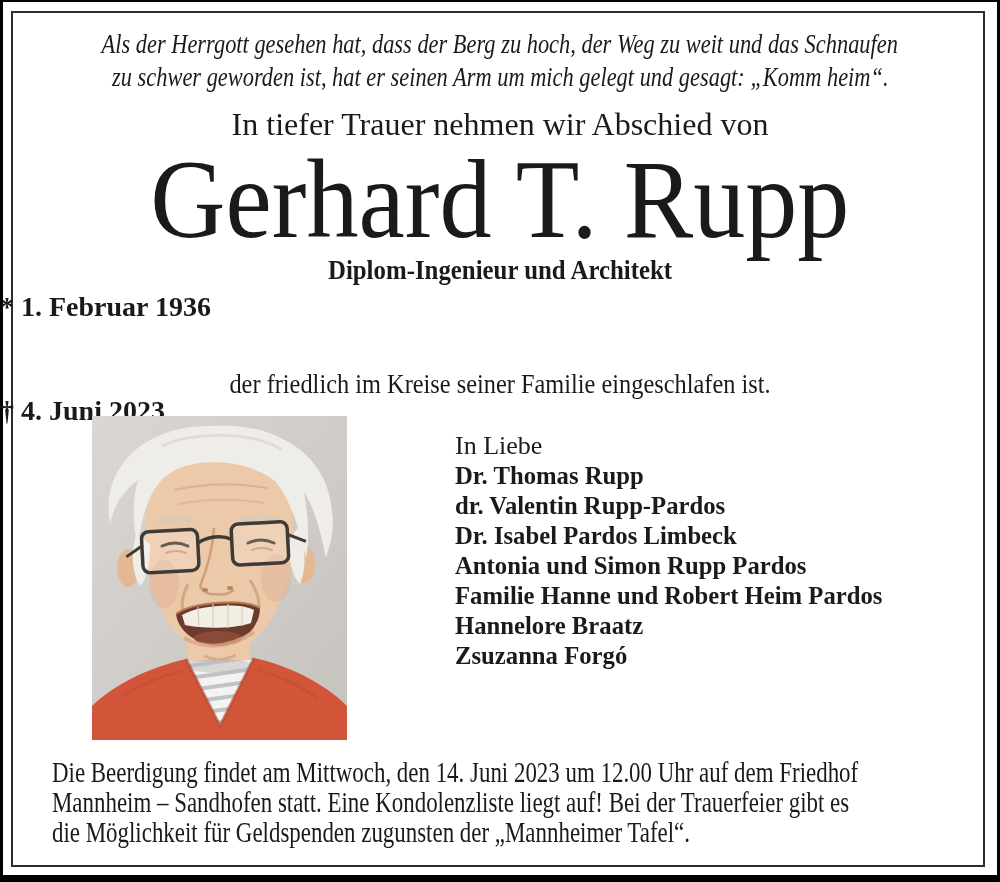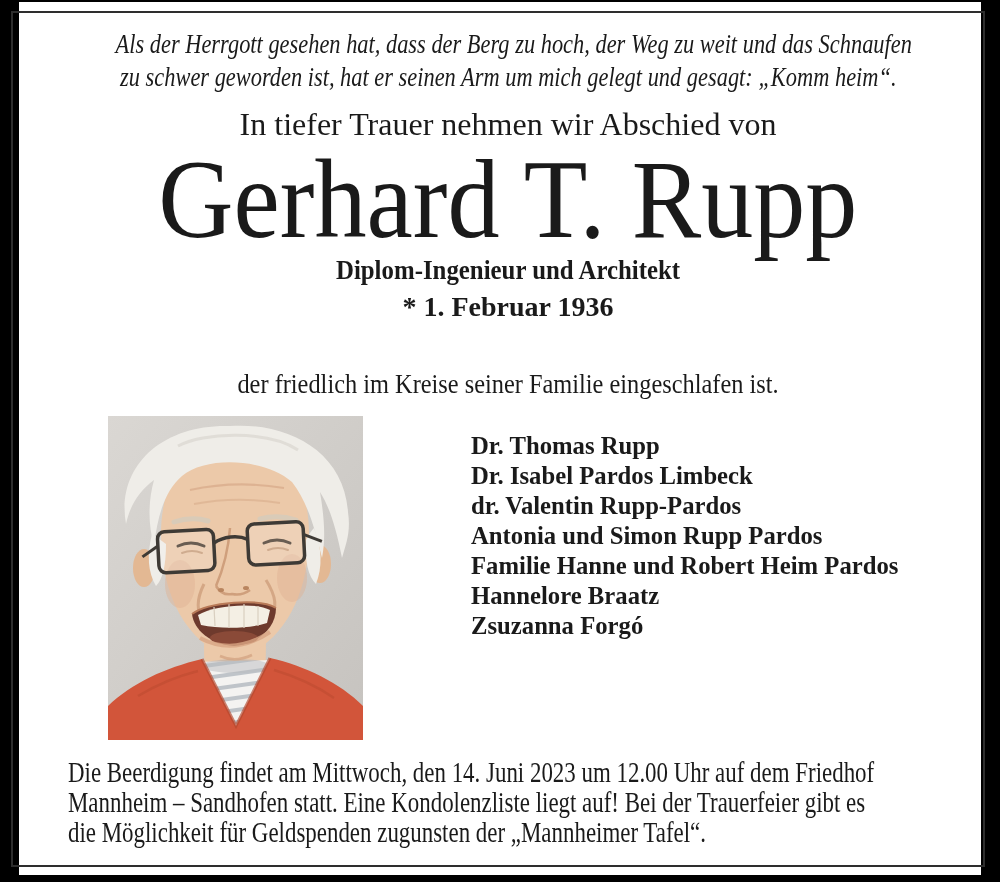--- a/index.html
+++ b/index.html
@@ -10,41 +10,41 @@
     --hair:#efede8; --glasses:#3e3a35;
     --shirt:#f4f3f1; --shirt-stripe:#bfc4c9;
     --mouth:#6e3a2d; --teeth:#f4efe4;
   }
   html,body{margin:0;padding:0;}
   body{
     width:1000px;height:882px;position:relative;overflow:hidden;
     background:#ffffff;color:var(--text);
     font-family:"Liberation Serif","DejaVu Serif",serif;
   }
-  .abs{position:absolute;padding-left:16px;}
+  .abs{position:absolute;}
   
   .edge-top{left:0;top:0;width:1000px;height:2px;background:var(--edge);}
   .edge-left{left:0;top:0;width:3px;height:882px;background:var(--edge);}
   .edge-right{right:0;top:0;width:3px;height:882px;background:var(--edge);}
   .edge-bottom{left:0;bottom:0;width:1000px;height:7px;background:var(--edge);}
   
   .frame{left:11px;top:11px;width:974px;height:856px;border:2px solid var(--frame);box-sizing:border-box;}
   .center-line{left:0;right:0;text-align:center;white-space:nowrap;}
   .cond{display:inline-block;transform-origin:center center;}
   .cond-left{display:inline-block;transform-origin:left center;}
 
   .quote{font-style:italic;font-size:28px;line-height:32px;}
   .quote .cond{transform:scaleX(0.80);}
   .intro{font-size:32px;}
   .deceased{font-size:112px;line-height:112px;font-weight:normal;}
   .deceased .cond{transform:scaleX(0.93);}
   .profession{font-size:27px;font-weight:bold;}
   .profession .cond{transform:scaleX(0.92);}
   .dates{left:0;right:0;display:flex;justify-content:center;gap:72px;
-         font-size:28px;font-weight:bold;white-space:nowrap;}
+         font-size:28px;font-weight:bold;white-space:nowrap;flex-direction:column;}
   .passing{font-size:28px;}
   .passing .cond{transform:scaleX(0.87);}
 
   .photo{left:92px;top:416px;width:255px;height:324px;}
   .photo svg{display:block;width:255px;height:324px;}
 
   .mourners{left:455px;top:431px;font-size:26px;line-height:30px;white-space:nowrap;}
   .mourners .lead{font-weight:normal;}
   .mourners .name{font-weight:bold;}
   .mourners .name .cond-left{transform:scaleX(0.95);}
@@ -76,20 +76,21 @@
 <div class="abs center-line deceased" style="top:143px;">
   <span class="cond">Gerhard T. Rupp</span>
 </div>
 
 <div class="abs center-line profession" style="top:255px;">
   <span class="cond">Diplom-Ingenieur und Architekt</span>
 </div>
 
 <div class="abs dates" style="top:291px;">
   <span>* 1. Februar 1936</span>
+  <span>† 4. Juni 2023</span>
 </div>
 
 <div class="abs center-line passing" style="top:368px;">
   <span class="cond">der friedlich im Kreise seiner Familie eingeschlafen ist.</span>
 </div>
 
 <div class="abs photo">
   <svg viewBox="0 0 255 324" xmlns="http://www.w3.org/2000/svg">
     <defs>
       <linearGradient id="bgGrad" x1="0" y1="0" x2="1" y2="1">
@@ -162,23 +163,24 @@
       <rect x="50" y="112" width="56" height="41" rx="7" fill="#fbfbfc" fill-opacity="0.18" style="stroke:var(--glasses,#3e3a35)" stroke-width="3.5"></rect>
       <rect x="140" y="109" width="56" height="41" rx="7" fill="#fbfbfc" fill-opacity="0.18" style="stroke:var(--glasses,#3e3a35)" stroke-width="3.5"></rect>
       <path d="M106,126 C116,120 130,119 140,124" fill="none" style="stroke:var(--glasses,#3e3a35)" stroke-width="3.5"></path>
       <path d="M50,126 L34,136" style="stroke:var(--glasses,#3e3a35)" stroke-width="3"></path>
       <path d="M196,122 L214,130" style="stroke:var(--glasses,#3e3a35)" stroke-width="3"></path>
     </g>
   </svg>
 </div>
 
 <div class="abs mourners">
+  <div class="lead">In Liebe</div>
   <div class="name"><span class="cond-left">Dr. Thomas Rupp</span></div>
+  <div class="name"><span class="cond-left">dr. Valentin Rupp-Pardos</span></div>
   <div class="name"><span class="cond-left">Dr. Isabel Pardos Limbeck</span></div>
-  <div class="name"><span class="cond-left">dr. Valentin Rupp-Pardos</span></div>
   <div class="name"><span class="cond-left">Antonia und Simon Rupp Pardos</span></div>
   <div class="name"><span class="cond-left">Familie Hanne und Robert Heim Pardos</span></div>
   <div class="name"><span class="cond-left">Hannelore Braatz</span></div>
   <div class="name"><span class="cond-left">Zsuzanna Forgó</span></div>
 </div>
 
 <div class="abs funeral">
   <div><span class="cond-left">Die Beerdigung findet am Mittwoch, den 14. Juni 2023 um 12.00 Uhr auf dem Friedhof</span></div>
   <div><span class="cond-left">Mannheim – Sandhofen statt. Eine Kondolenzliste liegt auf! Bei der Trauerfeier gibt es</span></div>
   <div><span class="cond-left">die Möglichkeit für Geldspenden zugunsten der „Mannheimer Tafel“.</span></div>

